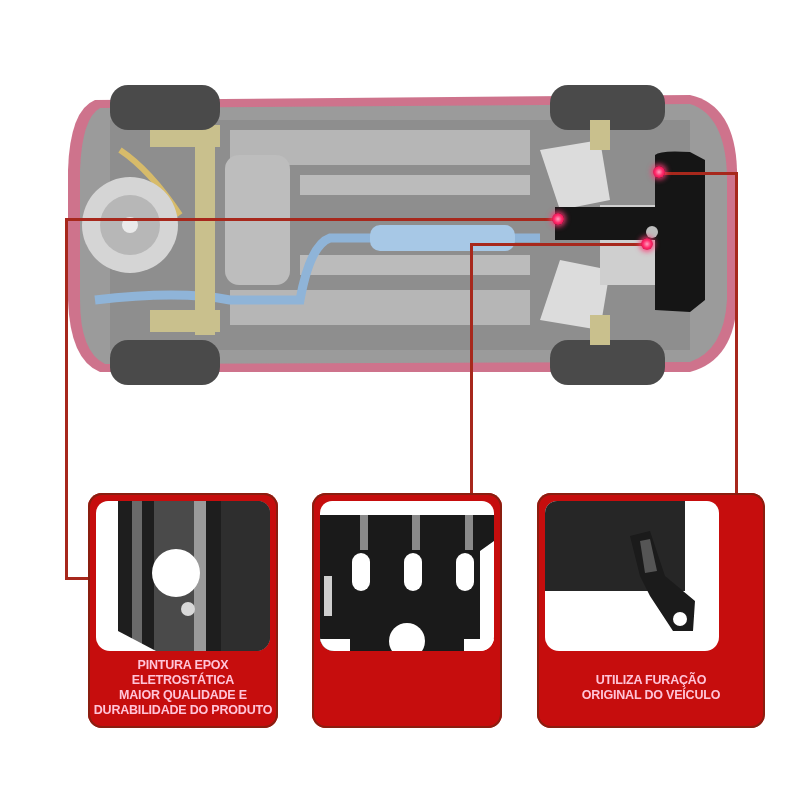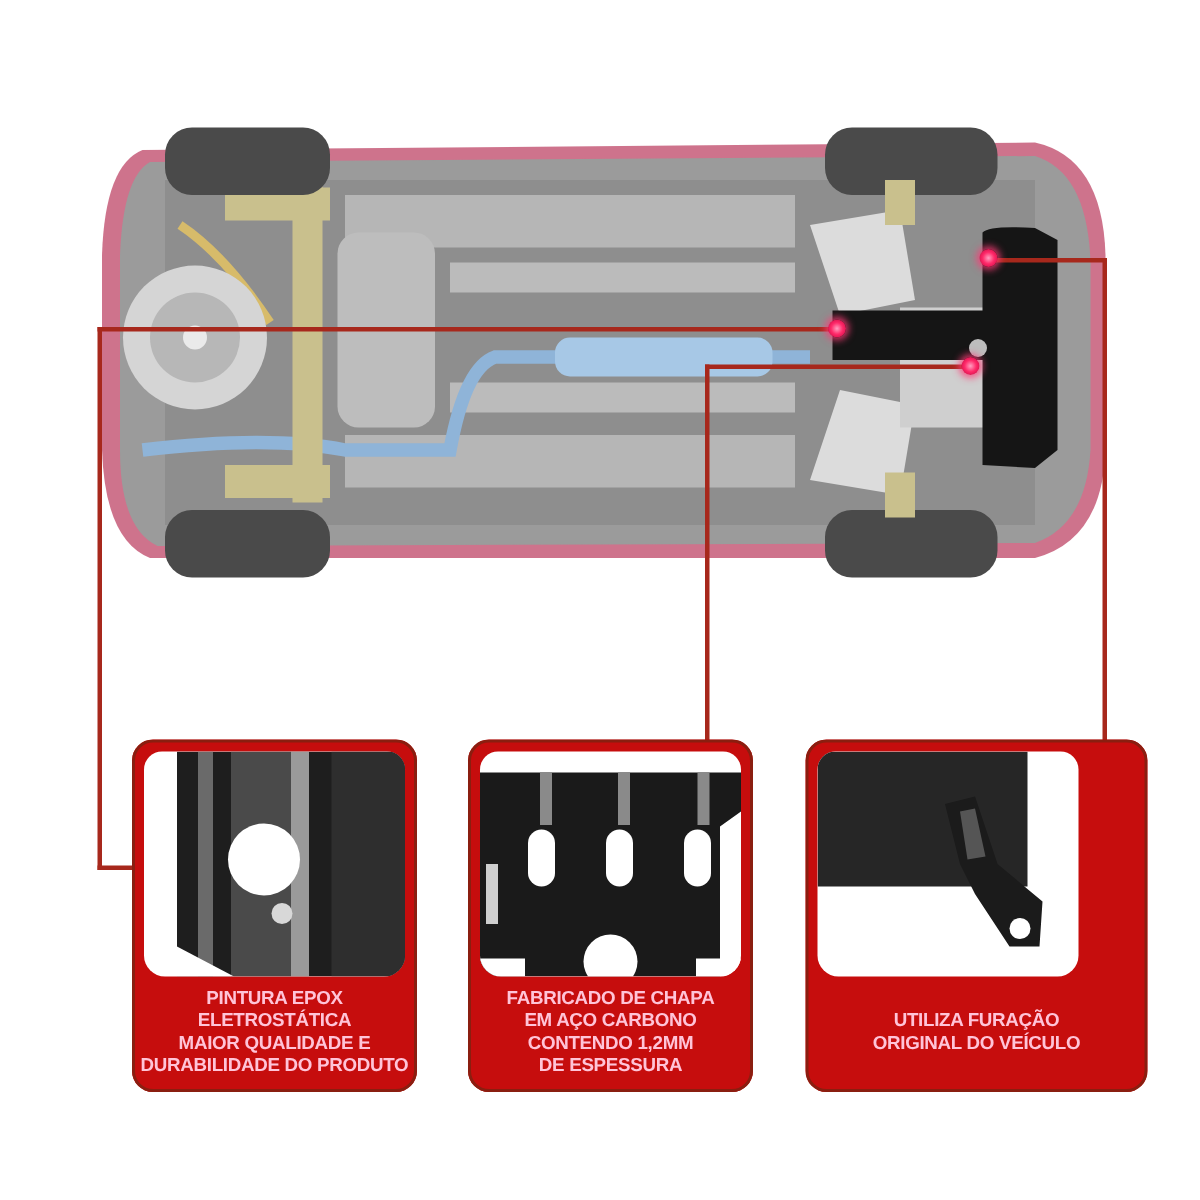--- a/index.html
+++ b/index.html
@@ -103,24 +103,20 @@
         <rect x="145" y="14" width="8" height="35" fill="#8a8a8a"></rect>
         <rect x="32" y="52" width="18" height="38" rx="9" fill="#ffffff"></rect>
         <rect x="84" y="52" width="18" height="38" rx="9" fill="#ffffff"></rect>
         <rect x="136" y="52" width="18" height="38" rx="9" fill="#ffffff"></rect>
         <circle cx="87" cy="140" r="18" fill="#ffffff"></circle>
         <rect x="0" y="138" width="30" height="12" fill="#ffffff"></rect>
         <rect x="144" y="138" width="30" height="12" fill="#ffffff"></rect>
         <rect x="4" y="75" width="8" height="40" fill="#cfcfcf"></rect>
       </svg>
     </div>
-    <div class="panel-cap">FABRICADO DE CHAPA
-EM AÇO CARBONO
-CONTENDO 1,2MM
-DE ESPESSURA</div>
   </div>
 
   <div class="panel" style="left:537px;padding-left:38px;">
     <div class="panel-img">
       <svg width="174" height="150" viewBox="0 0 174 150">
         <rect x="0" y="0" width="140" height="90" fill="#262626"></rect>
         <path d="M85 35 L105 30 L120 75 L150 100 L148 130 L128 130 L105 95 L95 75 Z" fill="#1b1b1b"></path>
         <path d="M95 40 L105 38 L112 70 L100 72 Z" fill="#555555"></path>
         <circle cx="135" cy="118" r="7" fill="#ffffff"></circle>
       </svg>

